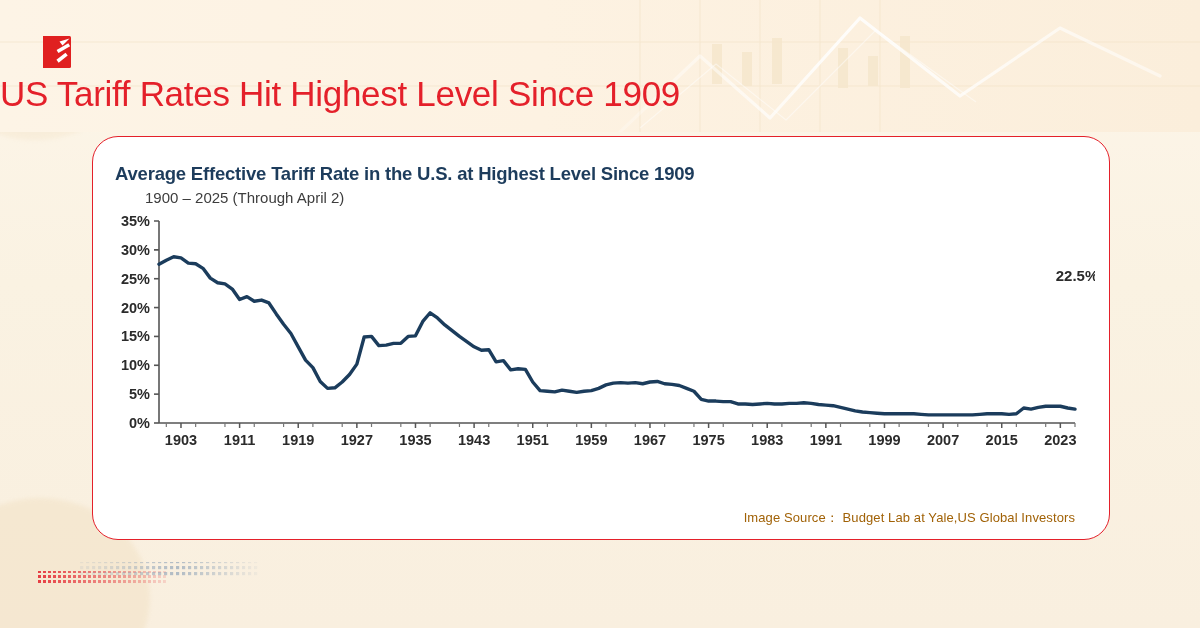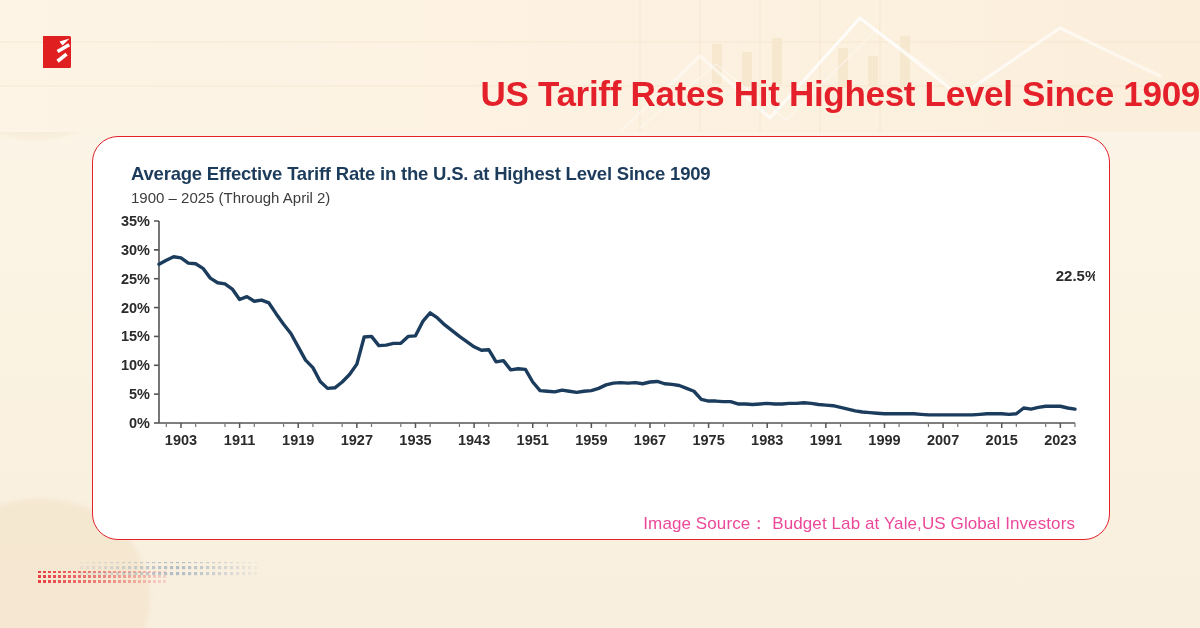--- a/index.html
+++ b/index.html
@@ -64,24 +64,24 @@
     top: 32px;
     width: 38px;
     height: 40px;
   }
 
   
   .headline {
     position: absolute;
     left: 0; right: 0;
     top: 72px;
-    text-align: right;
+    text-align: left;
     font-size: 35px;
     line-height: 44px;
-    font-weight: 700;
+    font-weight: 400;
     letter-spacing: -0.3px;
     color: #e4202a;
     font-family: "Liberation Sans", sans-serif;
     white-space: nowrap;
   }
 
   
   .card {
     position: absolute;
     left: 92px;
@@ -99,28 +99,27 @@
     inset: 0;
     padding: 26px 22px 12px 22px;
   }
 
   .chart-title {
     font-size: 18.5px;
     line-height: 22px;
     font-weight: 700;
     color: #1d3c5c;
     letter-spacing: -0.2px;
-    margin-left: 16px;
   }
   .chart-subtitle {
     font-size: 15px;
     line-height: 20px;
     color: #3d3d3d;
     margin-top: 3px;
-    margin-left: 16px;
+    margin-left: 30px;
     font-weight: 400;
   }
 
   
   .plot-wrap {
     position: absolute;
     left: 16px;
     top: 76px;
     width: 986px;
     height: 250px;
@@ -143,23 +142,23 @@
     font-family: "Liberation Sans", sans-serif;
     font-size: 15px;
     fill: #2b2b2b;
     font-weight: 700;
   }
 
   
   .source {
     position: absolute;
     right: 34px;
-    bottom: 4px;
-    font-size: 17px;
-    color: #ec4899;
+    bottom: 12px;
+    font-size: 13px;
+    color: #a16207;
     letter-spacing: .1px;
   }
 
   
   .footer-dots {
     position: absolute;
     left: 38px;
     bottom: 42px;
     width: 220px;
     height: 26px;

